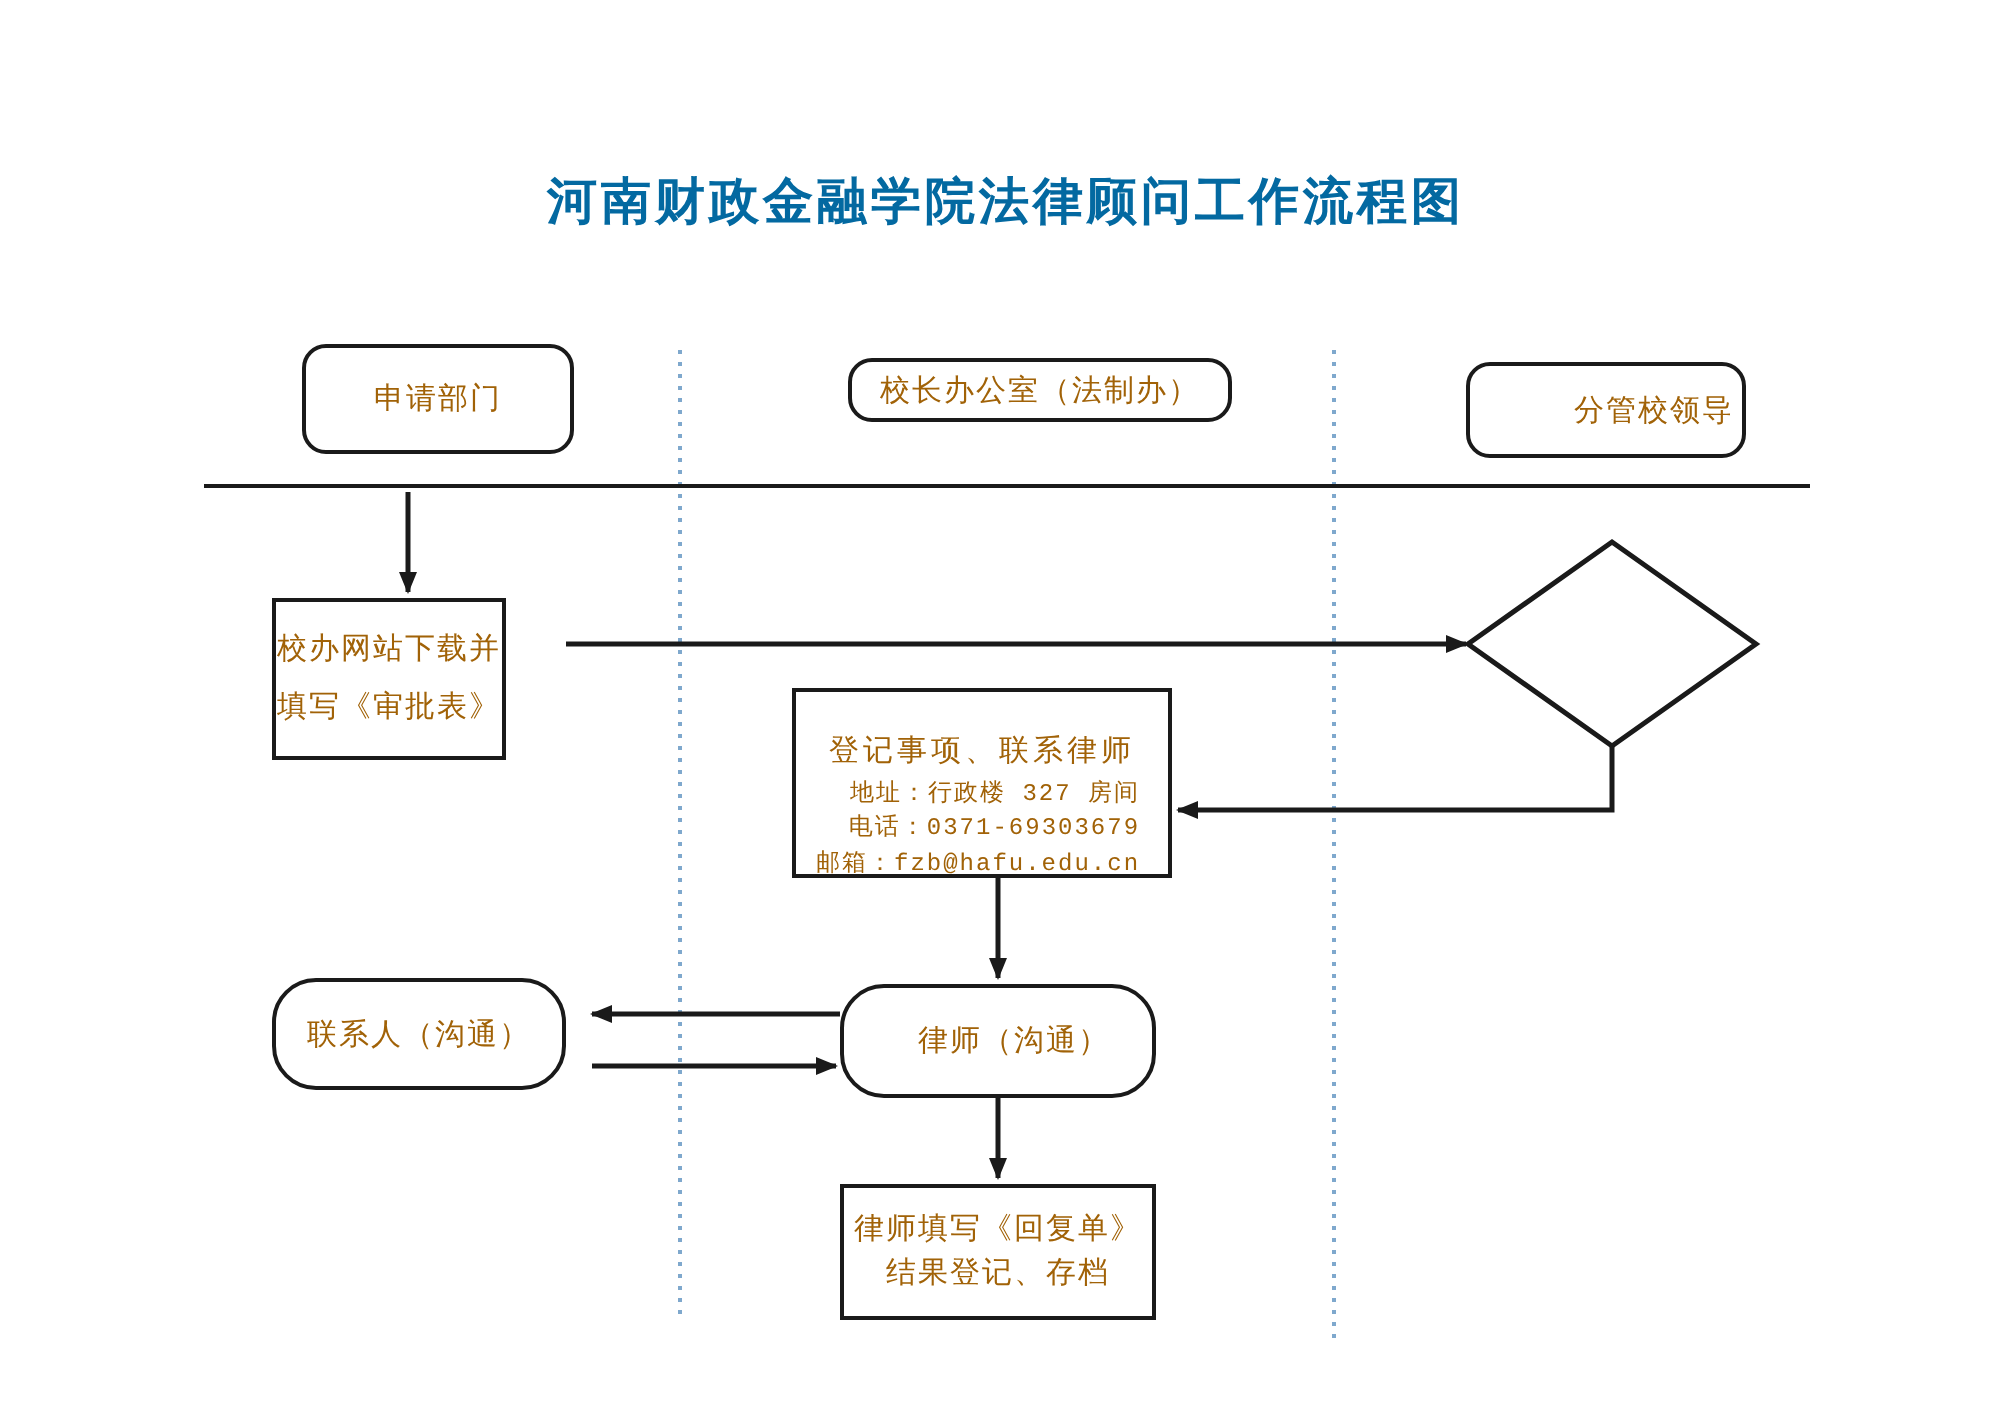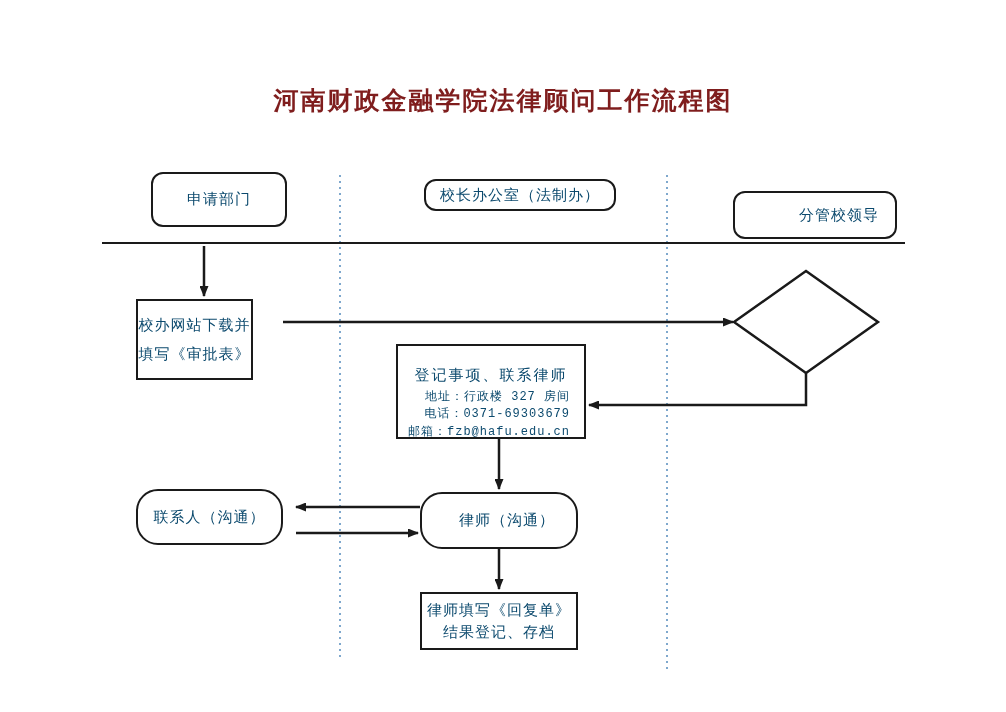--- a/index.html
+++ b/index.html
@@ -30,36 +30,36 @@
   .node {
     position: absolute;
     box-sizing: border-box;
     display: flex;
     flex-direction: column;
     align-items: center;
     justify-content: center;
     text-align: center;
     background: #ffffff;
     border: 2px solid #1a1a1a;
-    color: #0c4a6e;
+    color: #a16207;
     letter-spacing: 1px;
   }
   .node.rounded {
     border-radius: 12px;
     border-width: 2px;
   }
   .title {
     position: absolute;
     left: 0;
     width: 1006px;
     text-align: center;
     font-size: 25px;
     font-weight: bold;
     letter-spacing: 2px;
-    color: #7f1d1d;
+    color: #0369a1;
   }
   .lane-label { font-size: 15px; border-radius: 22px; }
   .proc-line { font-size: 15px; line-height: 1.9; }
   .info-title {
     font-size: 15px;
     letter-spacing: 2px;
     margin-bottom: 4px;
   }
   .info-lines {
     align-self: flex-start;
@@ -82,41 +82,41 @@
 <body>
 
 <div id="canvas">
 
   <div class="title" style="top:84px;">河南财政金融学院法律顾问工作流程图</div>
 
   <div class="node rounded lane-label" style="left:151px; top:172px; width:136px; height:55px;">申请部门</div>
 
   <div class="node rounded lane-label" style="left:424px; top:179px; width:192px; height:32px;">校长办公室（法制办）</div>
 
-  <div class="node rounded lane-label" style="left:733px; top:191px; width:164px; height:48px;padding-left:48px;">分管校领导</div>
+  <div class="node rounded lane-label" style="left:733px; top:181px; width:140px; height:48px;padding-left:48px;">分管校领导</div>
 
   <div class="node" style="left:136px; top:299px; width:117px; height:81px;">
     <div class="proc-line">校办网站下载并</div>
     <div class="proc-line">填写《审批表》</div>
   </div>
 
   <div class="node" style="left:396px; top:344px; width:190px; height:95px; justify-content:flex-start; padding-top:20px;">
     <div class="info-title">登记事项、联系律师</div>
     <div class="info-lines">
       <div>地址：行政楼 327 房间</div>
       <div>电话：0371-69303679</div>
       <div>邮箱：fzb@hafu.edu.cn</div>
     </div>
   </div>
 
   <div class="node lane-label" style="left:136px; top:489px; width:147px; height:56px;">联系人（沟通）</div>
 
   <div class="node lane-label" style="left:420px; top:492px; width:158px; height:57px;padding-left:16px;">律师（沟通）</div>
 
-  <div class="node" style="left:420px; top:592px; width:158px; height:58px;">
+  <div class="node" style="left:420px; top:592px; width:158px; height:68px;">
     <div class="proc-line" style="line-height:1.5;">律师填写《回复单》</div>
     <div class="proc-line" style="line-height:1.5;">结果登记、存档</div>
   </div>
 
   <div class="diamond-label" style="left:735px; top:310px; width:140px;">审批</div>
 
   <svg class="layer" viewBox="0 0 1006 712">
     <defs>
       <marker id="arrow" markerWidth="11" markerHeight="9" refX="10" refY="4.5" orient="auto" markerUnits="userSpaceOnUse">
         <path d="M0,0 L11,4.5 L0,9 z" fill="#1a1a1a"></path>

